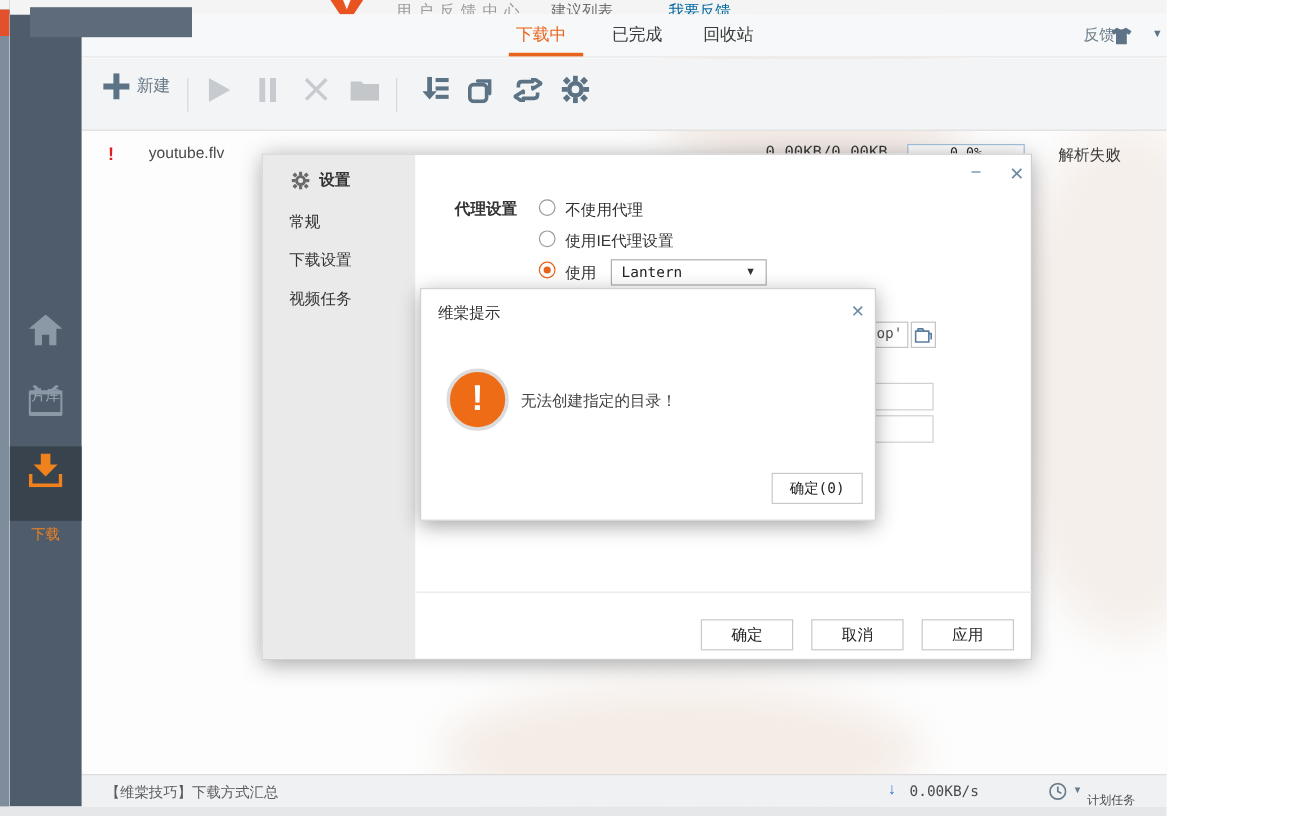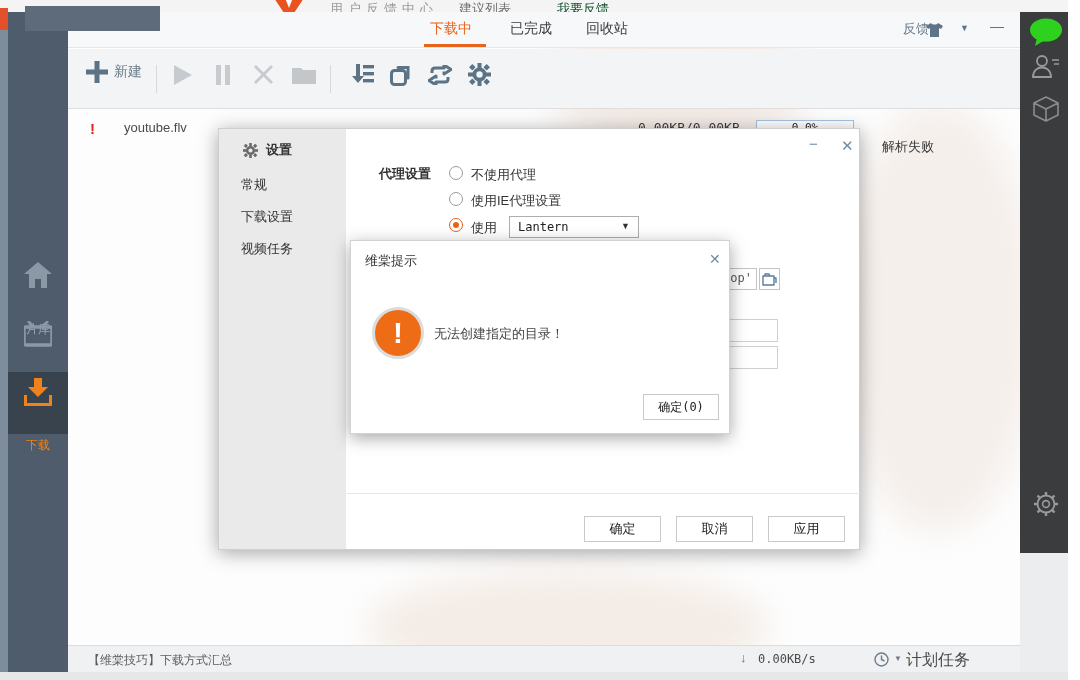--- a/index.html
+++ b/index.html
@@ -1,25 +1,25 @@
 <!DOCTYPE html>
 <html><head>
 <meta charset="utf-8">
 <style>
   * { margin:0; padding:0; box-sizing:border-box; }
   html,body { width:1080px; height:680px; overflow:hidden; }
   body { font-family:"Liberation Sans","DejaVu Sans",sans-serif; }
-  #screen { position:relative; width:1068px; height:680px; background:#f2f2f2; overflow:hidden; }
+  #screen { position:relative; width:972px; height:680px; background:#f2f2f2; overflow:hidden; }
   .abs { position:absolute; }
 
   
   .bg-topstrip { left:0; top:0; width:1080px; height:12px; background:#f4f4f4; z-index:1; overflow:hidden; }
   .bg-title { position:absolute; left:330px; top:0px; color:#9a9a9a; font-size:13px; letter-spacing:5px; white-space:nowrap; }
   .bg-menu1 { position:absolute; left:459px; top:0px; color:#6e6e6e; font-size:13px; white-space:nowrap; }
-  .bg-menu2 { position:absolute; left:557px; top:0px; color:#14532d; font-size:13px; white-space:nowrap; }
+  .bg-menu2 { position:absolute; left:557px; top:0px; color:#0369a1; font-size:13px; white-space:nowrap; }
   .bg-logo { position:absolute; left:272px; top:-2px; width:34px; height:15px; }
   .bg-leftstrip { left:0; top:0; width:8px; height:680px; background:#7e8d9c; z-index:1; }
   .bg-leftstrip .red { position:absolute; left:0; top:8px; width:8px; height:22px; background:#e2512c; }
   .bg-leftstrip .white { position:absolute; left:0; top:0; width:8px; height:8px; background:#f4f4f4; }
   .bg-rightstrip { left:1072px; top:0; width:8px; height:680px; background:#d3d6da; z-index:1; }
   .bg-rightstrip .lite { position:absolute; left:0; top:55px; width:8px; height:70px; background:#e3e6e9; }
   .bg-bottomstrip { left:0; top:672px; width:1080px; height:8px; background:#e5e7e9; z-index:1; }
   .bg-corner-block { left:25px; top:6px; width:135px; height:25px; background:#5d6b7a; z-index:3; }
 
   
@@ -57,28 +57,28 @@
   .tb-sep { position:absolute; top:16px; width:1px; height:28px; background:#d8d8d8; }
   .tb-new-label { font-size:14px; color:#6a7b88; margin-left:6px; }
 
   
   .listarea { position:absolute; left:0; top:98px; width:952px; height:535px; }
   .task-bang { position:absolute; left:22px; top:2px; color:#e01f1f; font-weight:bold; font-size:15px; }
   .task-name { position:absolute; left:56px; top:2px; font-size:13px; color:#4a4a4a; }
   .task-size { position:absolute; left:570px; top:2px; font-size:13px; color:#3a3a3a; font-family:"DejaVu Sans Mono",monospace; }
   .task-bar { position:absolute; left:688px; top:2px; width:98px; height:15px; border:1px solid #a7c2de; background:#fff; }
   .task-bar span { display:block; text-align:center; font-size:11px; color:#222; line-height:13px; font-family:"DejaVu Sans Mono",monospace; }
-  .task-status { position:absolute; left:814px; top:20px; font-size:13px; color:#3a3a3a; }
+  .task-status { position:absolute; left:814px; top:2px; font-size:13px; color:#3a3a3a; }
 
   
   .statusbar { position:absolute; left:0; top:633px; width:952px; height:27px; background:#f0f1f3; border-top:1px solid #dcdcdc; }
   .sb-tip { position:absolute; left:20px; top:6px; font-size:12px; color:#5c5c5c; }
   .sb-speed { position:absolute; left:690px; top:6px; font-size:12px; color:#4a4a4a; font-family:"DejaVu Sans Mono",monospace; }
   .sb-arrow { position:absolute; left:672px; top:4px; color:#2f7fd1; font-size:13px; font-weight:bold; }
-  .sb-plan { position:absolute; left:838px; top:4px; font-size:16px; color:#4a4a4a; }
+  .sb-plan { position:absolute; left:838px; top:14px; font-size:10px; color:#4a4a4a; }
   .sb-caret { position:absolute; left:826px; top:8px; font-size:8px; color:#6b7c8b; }
 
   
   .dlg-settings { left:218px; top:128px; width:642px; height:422px; background:#fff; border:1px solid #cfcfcf;
                   box-shadow:0 3px 18px rgba(0,0,0,.35); z-index:4; }
   .smenu { position:absolute; left:0; top:0; width:127px; height:420px; background:#eaeaea; }
   .smenu-head { position:absolute; left:24px; top:12px; font-size:13px; font-weight:bold; color:#333; display:flex; align-items:center; }
   .smenu-item { position:absolute; left:0; width:127px; height:32px; line-height:32px; padding-left:22px; font-size:13px; color:#333; cursor:pointer; }
   .smenu-item.sel { background:#fff; }
   .winbtn { position:absolute; font-size:15px; color:#6f8ba3; cursor:pointer; line-height:14px; }

